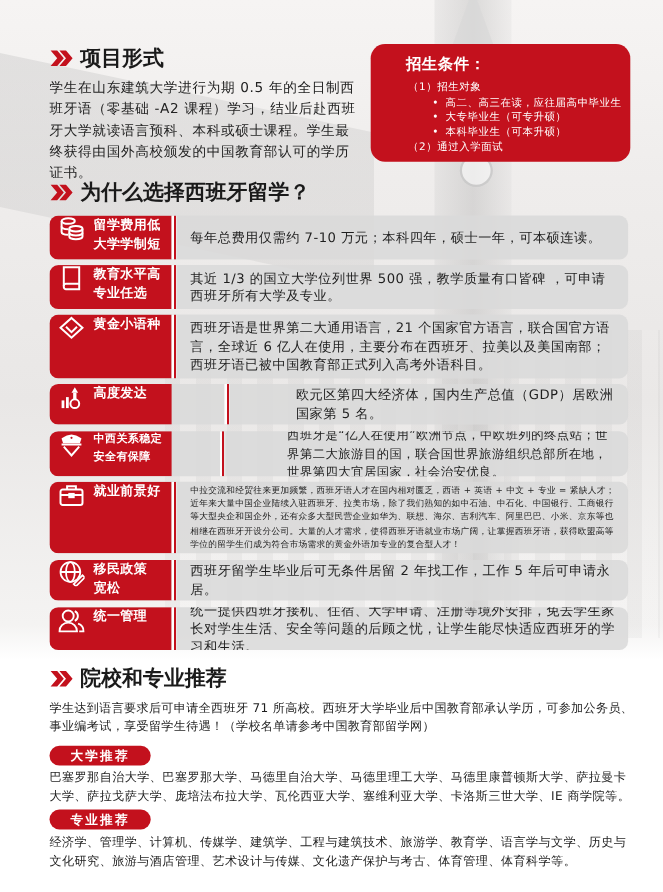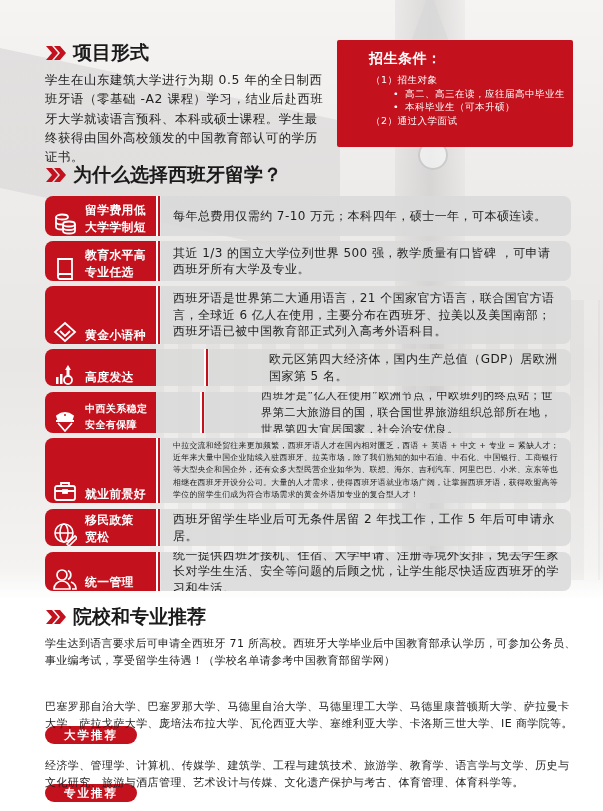--- a/index.html
+++ b/index.html
@@ -50,41 +50,41 @@
     
     #s1-head { top: 40px; font-size: 19px; }
     #s1-body {
       position: absolute; left: 45px; top: 70px; width: 280px;
       font-size: 12.4px; line-height: 19.3px; letter-spacing: 0.6px; color: #222;
     }
 
     
     #enroll {
       position: absolute; left: 337px; top: 40px; width: 236px; height: 107px;
-      background: #c3111d; border-radius: 2px; color: #fff;
+      background: #c3111d; border-radius: 13px; color: #fff;
       padding: 10px 0 0 0;
     }
     #enroll .title { font-size: 14px; font-weight: bold; margin-left: 32px; margin-bottom: 5px; letter-spacing: 0.5px; }
     #enroll .line { font-size: 9.5px; line-height: 13.6px; letter-spacing: 0.5px; }
     #enroll .l1 { margin-left: 34px; }
     #enroll .l2 { margin-left: 56px; }
     #enroll .l2::before { content: "•"; margin-right: 6px; }
 
     #s2-head { top: 162px; font-size: 19px; }
 
     
     .card {
       position: absolute; left: 45px; width: 526px;
       border-radius: 8px; overflow: hidden;
       display: flex;
       background: rgba(218,217,217,0.88);
     }
     .card .left {
       width: 111px; background: #c3111d; color: #fff;
-      display: flex; align-items: flex-end; padding-left: 8px; gap: 8px;
+      display: flex; align-items: flex-start; padding-left: 8px; gap: 8px;
       flex-shrink: 0;
     }
     .card .sep {
       width: 5px; flex-shrink: 0;
       background: linear-gradient(90deg, #fff 0 2px, #c3111d 2px 4px, #e8e6e6 4px 5px);
     }
     .card .ico { width: 24px; height: 24px; flex-shrink: 0; display: inline-flex; }
     .card .ico svg { width: 24px; height: 24px; }
     .card .label { font-size: 11.8px; font-weight: bold; line-height: 17px; letter-spacing: 0.4px; }
     .card .label.small { font-size: 10px; line-height: 16px; }
@@ -98,21 +98,21 @@
 
     #s3-head { top: 604px; font-size: 19px; }
     #s3-intro {
       position: absolute; left: 45px; top: 636px; width: 540px;
       font-size: 11px; line-height: 16.5px; letter-spacing: 0.3px; color: #1e1e1e;
     }
     .pill {
       position: absolute; left: 45px; width: 92px; height: 18px;
       background: #c3111d; color: #fff; border-radius: 9px;
       font-size: 11.5px; font-weight: bold; letter-spacing: 2px;
-      display: flex; align-items: center; justify-content: center; margin-top: 48px;
+      display: flex; align-items: center; justify-content: center;
     }
     #pill-uni { top: 678px; }
     #pill-major { top: 736px; }
     .plist {
       position: absolute; left: 45px; width: 530px;
       font-size: 11px; line-height: 16.8px; letter-spacing: 0.4px; color: #1e1e1e;
     }
     #uni-list { top: 699px; }
     #major-list { top: 758px; }
   </style>
@@ -135,20 +135,21 @@
       </svg>
   </span>
   <span>项目形式</span>
 </div>
 <div id="s1-body">学生在山东建筑大学进行为期 0.5 年的全日制西班牙语（零基础 -A2 课程）学习，结业后赴西班牙大学就读语言预科、本科或硕士课程。学生最终获得由国外高校颁发的中国教育部认可的学历证书。</div>
 
 <div id="enroll">
   <div class="title">招生条件：</div>
   <div class="line l1">（1）招生对象</div>
   <div class="line l2">高二、高三在读，应往届高中毕业生</div>
+  <div class="line l2">大专毕业生（可专升硕）</div>
   <div class="line l2">本科毕业生（可本升硕）</div>
   <div class="line l1">（2）通过入学面试</div>
 </div>
 
 <div class="section-head" id="s2-head">
   <span class="chev">
     <svg viewBox="0 0 22 16">
         <path d="M1 1 L7 1 L13 8 L7 15 L1 15 L7 8 Z" fill="#c3111d"></path>
         <path d="M9 1 L15 1 L21 8 L15 15 L9 15 L15 8 Z" fill="#c3111d"></path>
       </svg>

